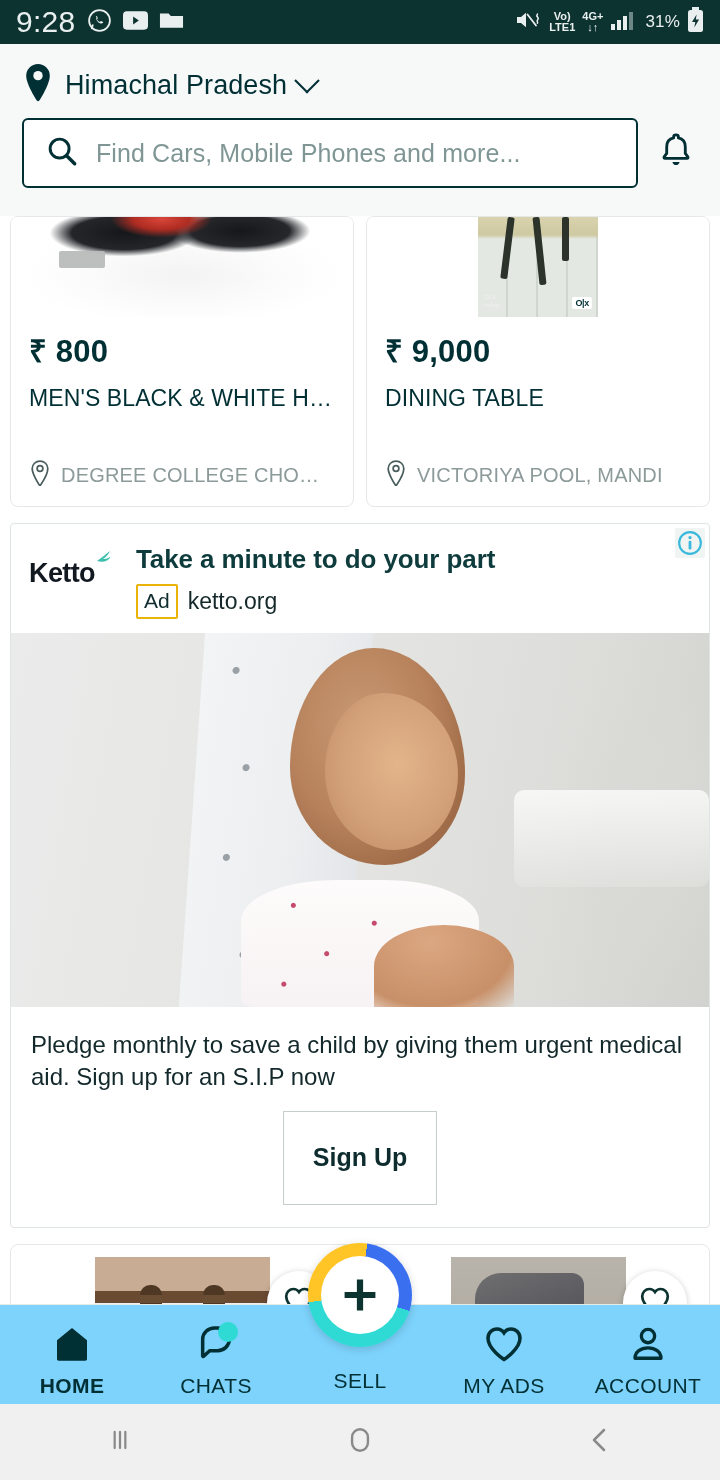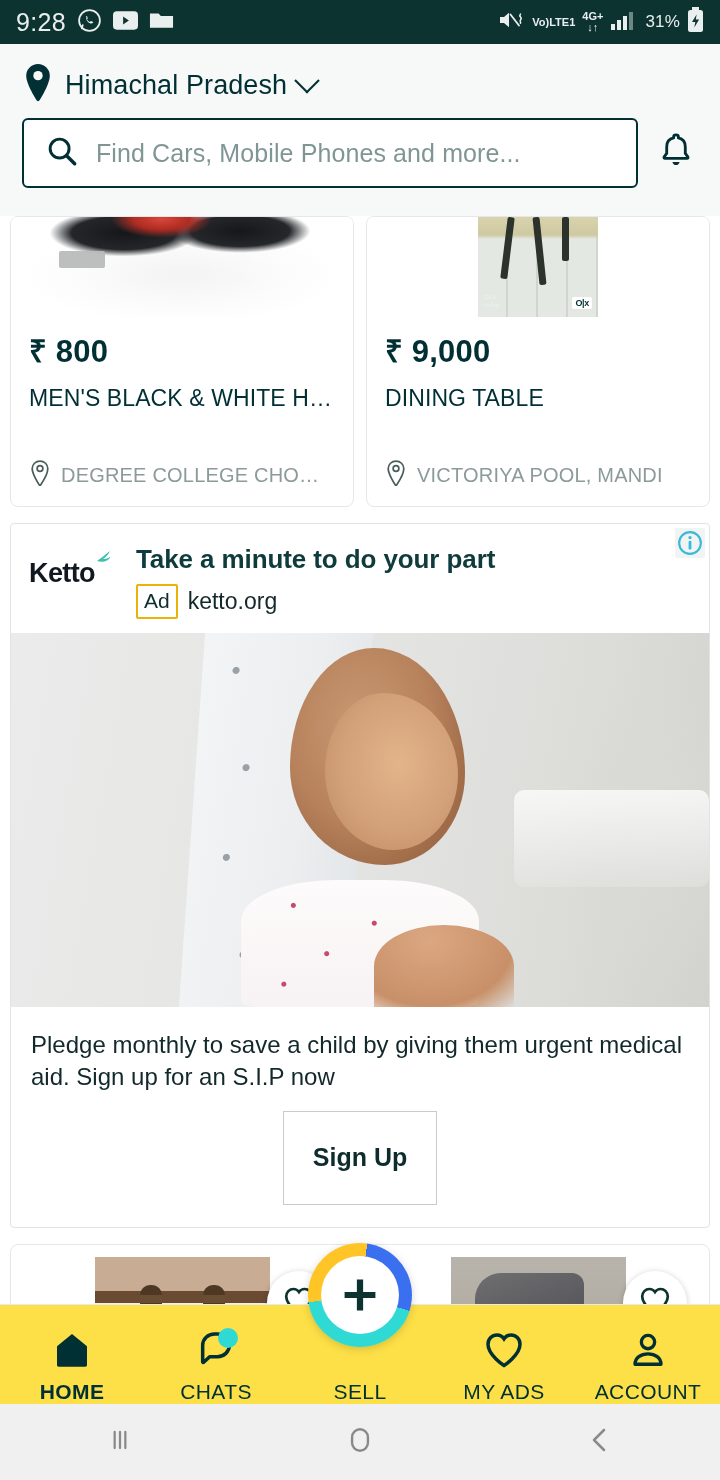--- a/index.html
+++ b/index.html
@@ -12,24 +12,24 @@
   }
   .screen { width:720px; height:1480px; position:relative; display:flex; flex-direction:column; background:#ffffff; }
 
   
   .statusbar {
     height:44px; background:#0d3331; color:#e9efee;
     display:flex; align-items:center; justify-content:space-between;
     padding:0 16px; flex:0 0 44px;
   }
   .sb-left { display:flex; align-items:center; gap:11px; }
-  .sb-time { font-size:25px; letter-spacing:0.3px; font-weight:400; }
+  .sb-time { font-size:30px; letter-spacing:0.3px; font-weight:400; }
   .sb-right { display:flex; align-items:center; gap:7px; }
   .sb-battery-text { font-size:17px; letter-spacing:0.2px; }
-  .volte-stack { display:flex; flex-direction:row; align-items:center; line-height:1; font-size:11px; font-weight:700; }
+  .volte-stack { display:flex; flex-direction:column; align-items:center; line-height:1; font-size:11px; font-weight:700; }
   .net-stack { display:flex; flex-direction:column; align-items:center; line-height:1; font-size:11px; font-weight:700; }
 
   
   .appheader { background:#f7f9f9; flex:0 0 172px; padding:0 22px; position:relative; }
   .loc-row { display:flex; align-items:center; gap:11px; height:74px; padding-top:8px; }
   .loc-name { font-size:27px; color:#002f34; font-weight:400; letter-spacing:0.1px; }
   .chev { width:18px; height:18px; border-right:2.6px solid #002f34; border-bottom:2.6px solid #002f34; transform:rotate(45deg) translate(-3px,-3px); }
   .search-row { display:flex; align-items:center; gap:16px; }
   .searchbar {
     flex:1 1 auto; height:70px; background:#ffffff; border:2.4px solid #002f34;
@@ -197,22 +197,22 @@
     background:#e9eef0; border-radius:2px;
   }
   .fav-btn {
     position:absolute; width:64px; height:64px; border-radius:50%; background:#ffffff;
     box-shadow:0 1px 6px rgba(0,0,0,0.20); display:flex; align-items:center; justify-content:center;
     top:26px; right:22px;
   }
 
   
   .bottomnav {
-    flex:0 0 100px; background:#fde047; border-top:1px solid #e6eaea;
-    display:flex; align-items:flex-end; justify-content:space-around;
+    flex:0 0 100px; background:#7dd3fc; border-top:1px solid #e6eaea;
+    display:flex; align-items:center; justify-content:space-around;
     position:relative; padding-top:12px;
   }
   .navitem { display:flex; flex-direction:column; align-items:center; gap:10px; width:130px; }
   .navlabel { font-size:21px; color:#002f34; letter-spacing:0.4px; }
   .navlabel.active { font-weight:700; }
   .nav-icon-wrap { position:relative; height:40px; display:flex; align-items:center; justify-content:center; }
   .chat-badge {
     position:absolute; right:-2px; top:-2px; width:20px; height:20px; border-radius:50%;
     background:#2fd9d4;
   }

